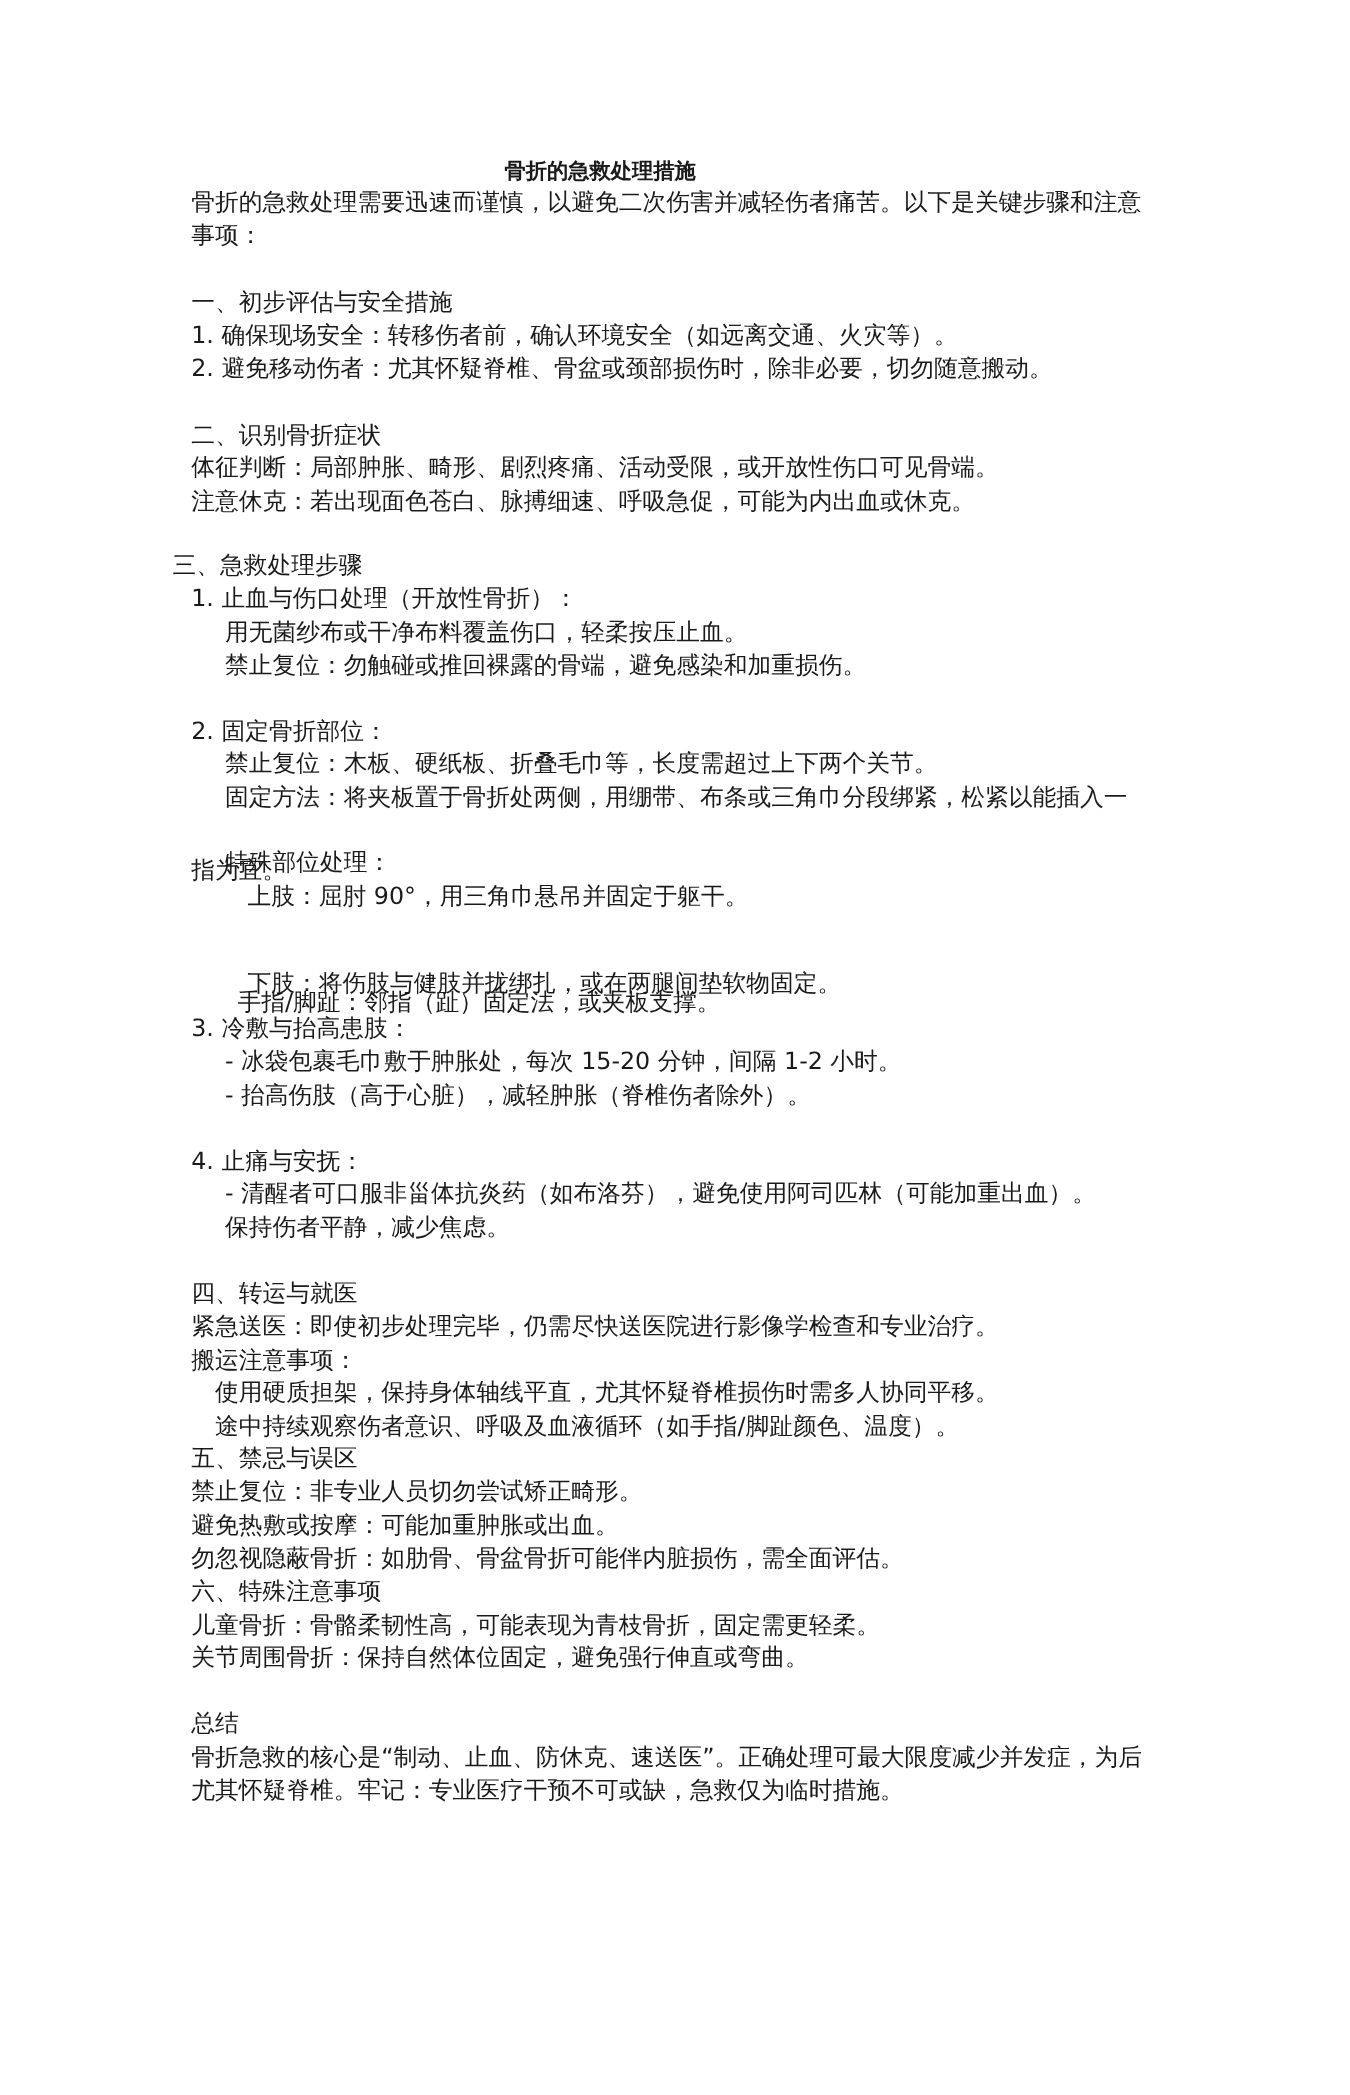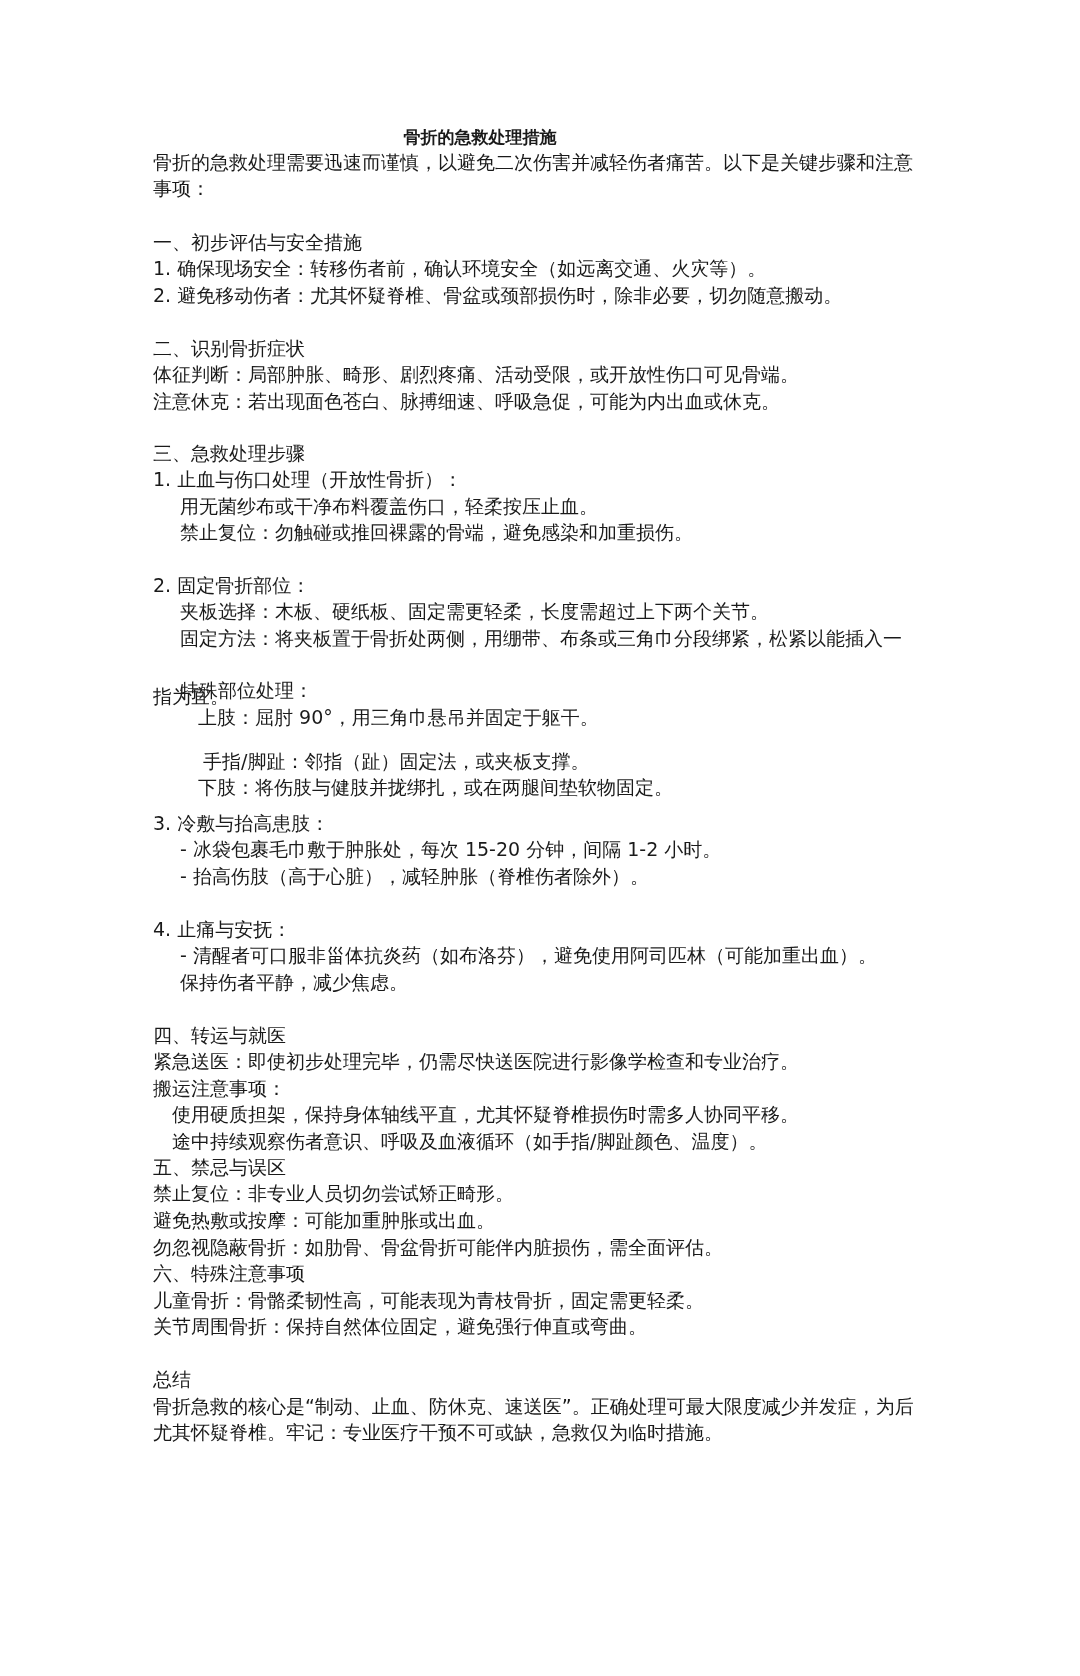--- a/index.html
+++ b/index.html
@@ -17,32 +17,32 @@
   <div class="title">骨折的急救处理措施</div>
   <div id="lines">
       <div class="ln" style="top: 150px; left: 153px;">骨折的急救处理需要迅速而谨慎，以避免二次伤害并减轻伤者痛苦。以下是关键步骤和注意</div>
       <div class="ln" style="top: 176px; left: 153px;">事项：</div>
       <div class="ln" style="top: 230px; left: 153px;">一、初步评估与安全措施</div>
       <div class="ln" style="top: 256px; left: 153px;">1. 确保现场安全：转移伤者前，确认环境安全（如远离交通、火灾等）。</div>
       <div class="ln" style="top: 283px; left: 153px;">2. 避免移动伤者：尤其怀疑脊椎、骨盆或颈部损伤时，除非必要，切勿随意搬动。</div>
       <div class="ln" style="top: 336px; left: 153px; text-align: right;">二、识别骨折症状</div>
       <div class="ln" style="top: 362px; left: 153px;">体征判断：局部肿胀、畸形、剧烈疼痛、活动受限，或开放性伤口可见骨端。</div>
       <div class="ln" style="top: 389px; left: 153px;">注意休克：若出现面色苍白、脉搏细速、呼吸急促，可能为内出血或休克。</div>
-      <div class="ln" style="top: 441px; left: 153px;">三、急救处理步骤</div>
+      <div class="ln" style="top: 441px; left: 138px; font-family: Liberation Serif, serif;">三、急救处理步骤</div>
       <div class="ln" style="top: 467px; left: 153px;">1. 止血与伤口处理（开放性骨折）：</div>
       <div class="ln" style="top: 494px; left: 180px;">用无菌纱布或干净布料覆盖伤口，轻柔按压止血。</div>
       <div class="ln" style="top: 520px; left: 180px;">禁止复位：勿触碰或推回裸露的骨端，避免感染和加重损伤。</div>
       <div class="ln" style="top: 573px; left: 153px;">2. 固定骨折部位：</div>
-      <div class="ln" style="top: 599px; left: 180px;">夹板选择：木板、硬纸板、固定需更轻柔，长度需超过上下两个关节。</div>
+      <div class="ln" style="top: 599px; left: 180px;">禁止复位：木板、硬纸板、折叠毛巾等，长度需超过上下两个关节。</div>
       <div class="ln" style="top: 626px; left: 180px;">固定方法：将夹板置于骨折处两侧，用绷带、布条或三角巾分段绑紧，松紧以能插入一</div>
       <div class="ln" style="top: 652px; left: 153px; margin-top: 32px;">指为宜。</div>
       <div class="ln" style="top: 678px; left: 180px;">特殊部位处理：</div>
       <div class="ln" style="top: 705px; left: 198px;">上肢：屈肘 90°，用三角巾悬吊并固定于躯干。</div>
       <div class="ln" style="top: 731px; left: 198px; margin-top: 44px;">下肢：将伤肢与健肢并拢绑扎，或在两腿间垫软物固定。</div>
-      <div class="ln" style="top: 749px; left: 190px; margin-left: 13px;">手指/脚趾：邻指（趾）固定法，或夹板支撑。</div>
+      <div class="ln" style="top: 790px; left: 190px;">手指/脚趾：邻指（趾）固定法，或夹板支撑。</div>
       <div class="ln" style="top: 811px; left: 153px;">3. 冷敷与抬高患肢：</div>
       <div class="ln" style="top: 837px; left: 180px;">- 冰袋包裹毛巾敷于肿胀处，每次 15-20 分钟，间隔 1-2 小时。</div>
       <div class="ln" style="top: 864px; left: 180px;">- 抬高伤肢（高于心脏），减轻肿胀（脊椎伤者除外）。</div>
       <div class="ln" style="top: 917px; left: 153px;">4. 止痛与安抚：</div>
       <div class="ln" style="top: 943px; left: 180px;">- 清醒者可口服非甾体抗炎药（如布洛芬），避免使用阿司匹林（可能加重出血）。</div>
       <div class="ln" style="top: 970px; left: 180px;">保持伤者平静，减少焦虑。</div>
       <div class="ln" style="top: 1023px; left: 153px; text-align: right;">四、转运与就医</div>
       <div class="ln" style="top: 1049px; left: 153px;">紧急送医：即使初步处理完毕，仍需尽快送医院进行影像学检查和专业治疗。</div>
       <div class="ln" style="top: 1076px; left: 153px;">搬运注意事项：</div>
       <div class="ln" style="top: 1102px; left: 172px;">使用硬质担架，保持身体轴线平直，尤其怀疑脊椎损伤时需多人协同平移。</div>

